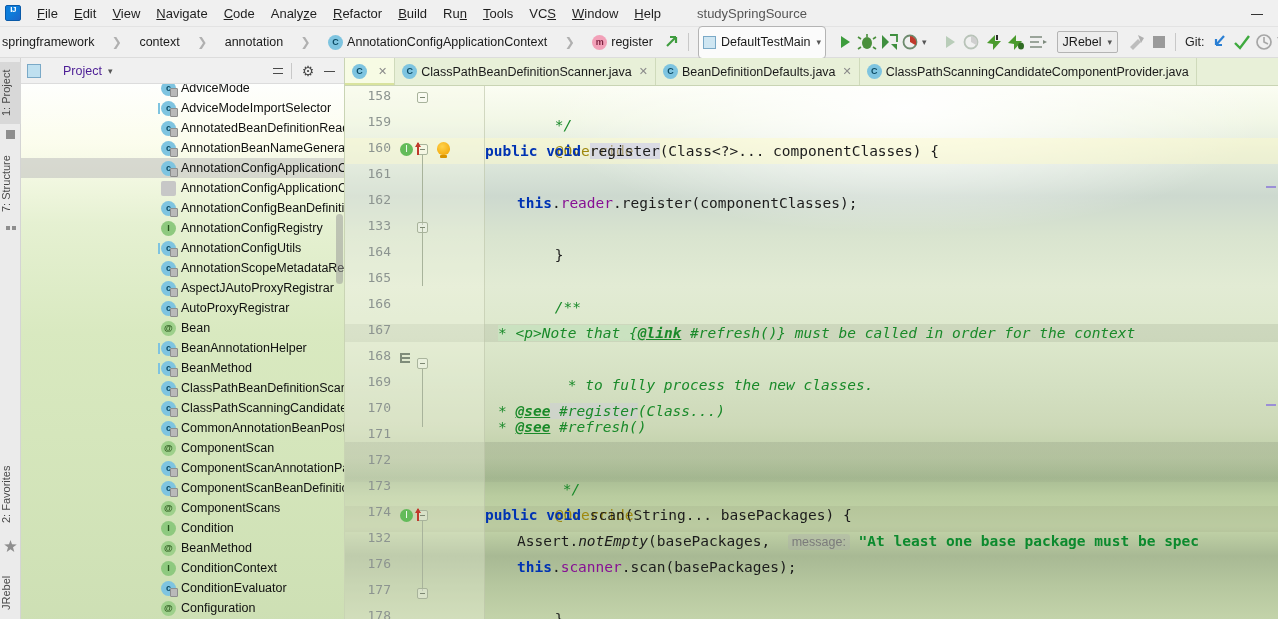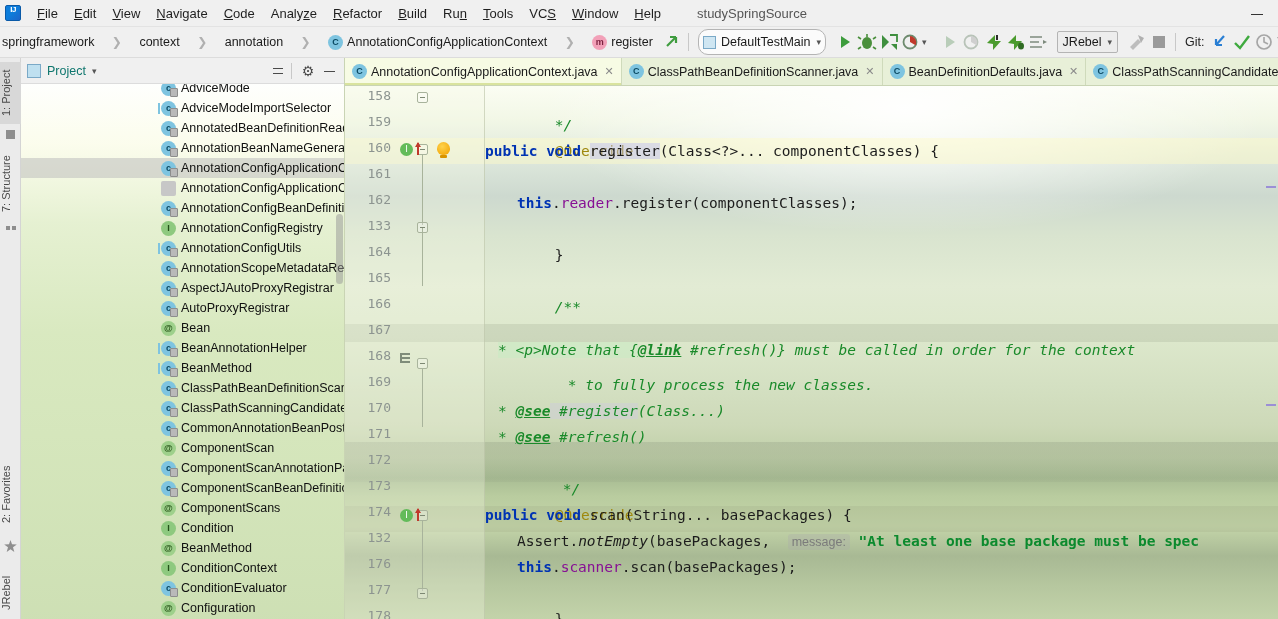--- a/index.html
+++ b/index.html
@@ -69,22 +69,22 @@
     font-size: 9px; color: #fff; text-align: center; line-height: 15px;
     margin-right: 4px; flex: none; font-weight: bold;
   }
   .cls-badge.c { background: #7ec4e0; color: #0b4a63; }
   .cls-badge.m { background: #f2a0b8; color: #7a1f3d; }
 
   .tb-sep { width: 1px; height: 18px; background: #c8c8c8; margin: 0 5px; flex: none; }
   .tb-gap { width: 8px; flex: none; }
 
   .run-config {
-    display: flex; align-items: center; height: 26px;
-    border: 1px solid #b4b4b4; background: #fbfbfb; border-radius: 10px;
+    display: flex; align-items: center; height: 33px;
+    border: 1px solid #b4b4b4; background: #fbfbfb; border-radius: 4px;
     padding: 0 4px; margin-left: 4px;
   }
   .run-config .rc-ico {
     width: 13px; height: 13px; border: 1px solid #7aa9c7; background: #cfe6f2;
     margin-right: 5px; flex: none;
   }
   .run-config .rc-label { font-size: 12.5px; color: #1a1a1a; white-space: nowrap; }
   .caret { margin-left: 6px; color: #555; font-size: 9px; }
 
   .jrebel-box {
@@ -144,21 +144,21 @@
     background: #f7fbe4; overflow: hidden; border-right: 1px solid #c9d4b4;
   }
   .projhead {
     height: 26px; display: flex; align-items: center; background: #f0f0f0;
     border-bottom: 1px solid #dcdcdc; padding: 0 6px;
   }
   .projhead .ph-ico {
     width: 14px; height: 14px; border: 1px solid #7aa9c7; background: #bfe0f0;
     margin-right: 6px; flex: none;
   }
-  .projhead .ph-label { font-size: 12.5px; color: #0f766e; }
+  .projhead .ph-label { font-size: 12.5px; color: #4c1d95; margin-left: 16px; }
   .projhead .spacer { flex: 1; }
   .icon-collapse { width: 18px; height: 18px; position: relative; }
   .icon-collapse::before, .icon-collapse::after {
     content:""; position:absolute; left:4px; width:10px; height:1.5px;
     background:#4a4a4a;
   }
   .icon-collapse::before { top: 6px; }
   .icon-collapse::after { top: 11px; }
   .icon-gear {
     width: 18px; height: 18px; position: relative; margin: 0 3px;
@@ -492,21 +492,20 @@
           <path d="M6 9 a6 6 0 1 1 2 9" stroke="#7d7d7d" stroke-width="2" fill="none"></path>
           <path d="M3 6 L7 11 L11 6" stroke="#7d7d7d" stroke-width="2" fill="none"></path>
         </svg>
     </div>
     <div class="tb-sep"></div>
   </div>
 
   <div class="tabbar">
     <div class="tab active">
       <span class="cls-badge c">C</span>
-      <span>AnnotationConfigApplicationContext.java</span>
       <span class="tabclose">✕</span>
     </div>
     <div class="tab">
       <span class="cls-badge c">C</span>
       <span>ClassPathBeanDefinitionScanner.java</span>
       <span class="tabclose">✕</span>
     </div>
     <div class="tab">
       <span class="cls-badge c">C</span>
       <span>BeanDefinitionDefaults.java</span>
@@ -730,30 +729,30 @@
         <span class="t-plain">}</span>
       </div>
 
       <div class="cline" style="top:156px"></div>
 
       <div class="cline" style="top:182px">
         <span class="t-cmt">/**</span>
       </div>
 
 
-      <div class="cline" style="top:251px;left:13px"><span class="t-cmt hl-lnk">* &lt;p&gt;Note that {</span><span class="t-cmtb">@link</span><span class="t-cmt"> #refresh()} must be called in order for the context</span></div>
+      <div class="cline" style="top:234px;left:13px"><span class="t-cmt hl-lnk">* &lt;p&gt;Note that {</span><span class="t-cmtb">@link</span><span class="t-cmt"> #refresh()} must be called in order for the context</span></div>
 
       <div class="cline" style="top:260px;left:13px">
         <span class="t-cmt">* to fully process the new classes.</span>
       </div>
 
 
       <div class="cline" style="top:312px;left:13px"><span class="t-cmt">* </span><span class="t-cmtb">@see</span><span class="t-cmt hl-see"> #register</span><span class="t-cmt">(Class...)</span></div>
 
-      <div class="cline" style="top:338px;left:13px"><span class="t-cmt">* </span><span class="t-cmtb">@see</span><span class="t-cmt"> #refresh()</span></div>
+      <div class="cline" style="top:328px;left:13px"><span class="t-cmt">* </span><span class="t-cmtb">@see</span><span class="t-cmt"> #refresh()</span></div>
 
       <div class="cline" style="top:364px;left:8px">
         <span class="t-cmt">*/</span>
       </div>
 
       <div class="cline" style="top:390px">
         <span class="t-ann">@Override</span>
       </div>
 
       <div class="cline" style="top:442px;left:32px"><span class="t-plain">Assert</span><span class="t-plain">.</span><span class="t-sm">notEmpty</span><span class="t-plain">(basePackages,</span><span class="t-plain">  </span><span class="t-hint">message:</span><span class="t-plain"> </span><span class="t-str">"At least one base package must be spec</span></div>

